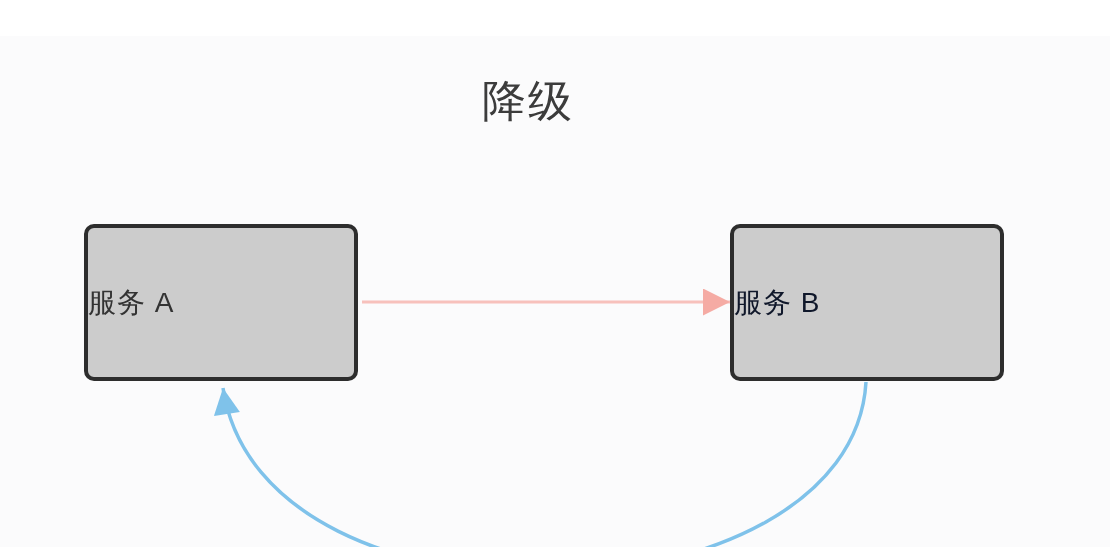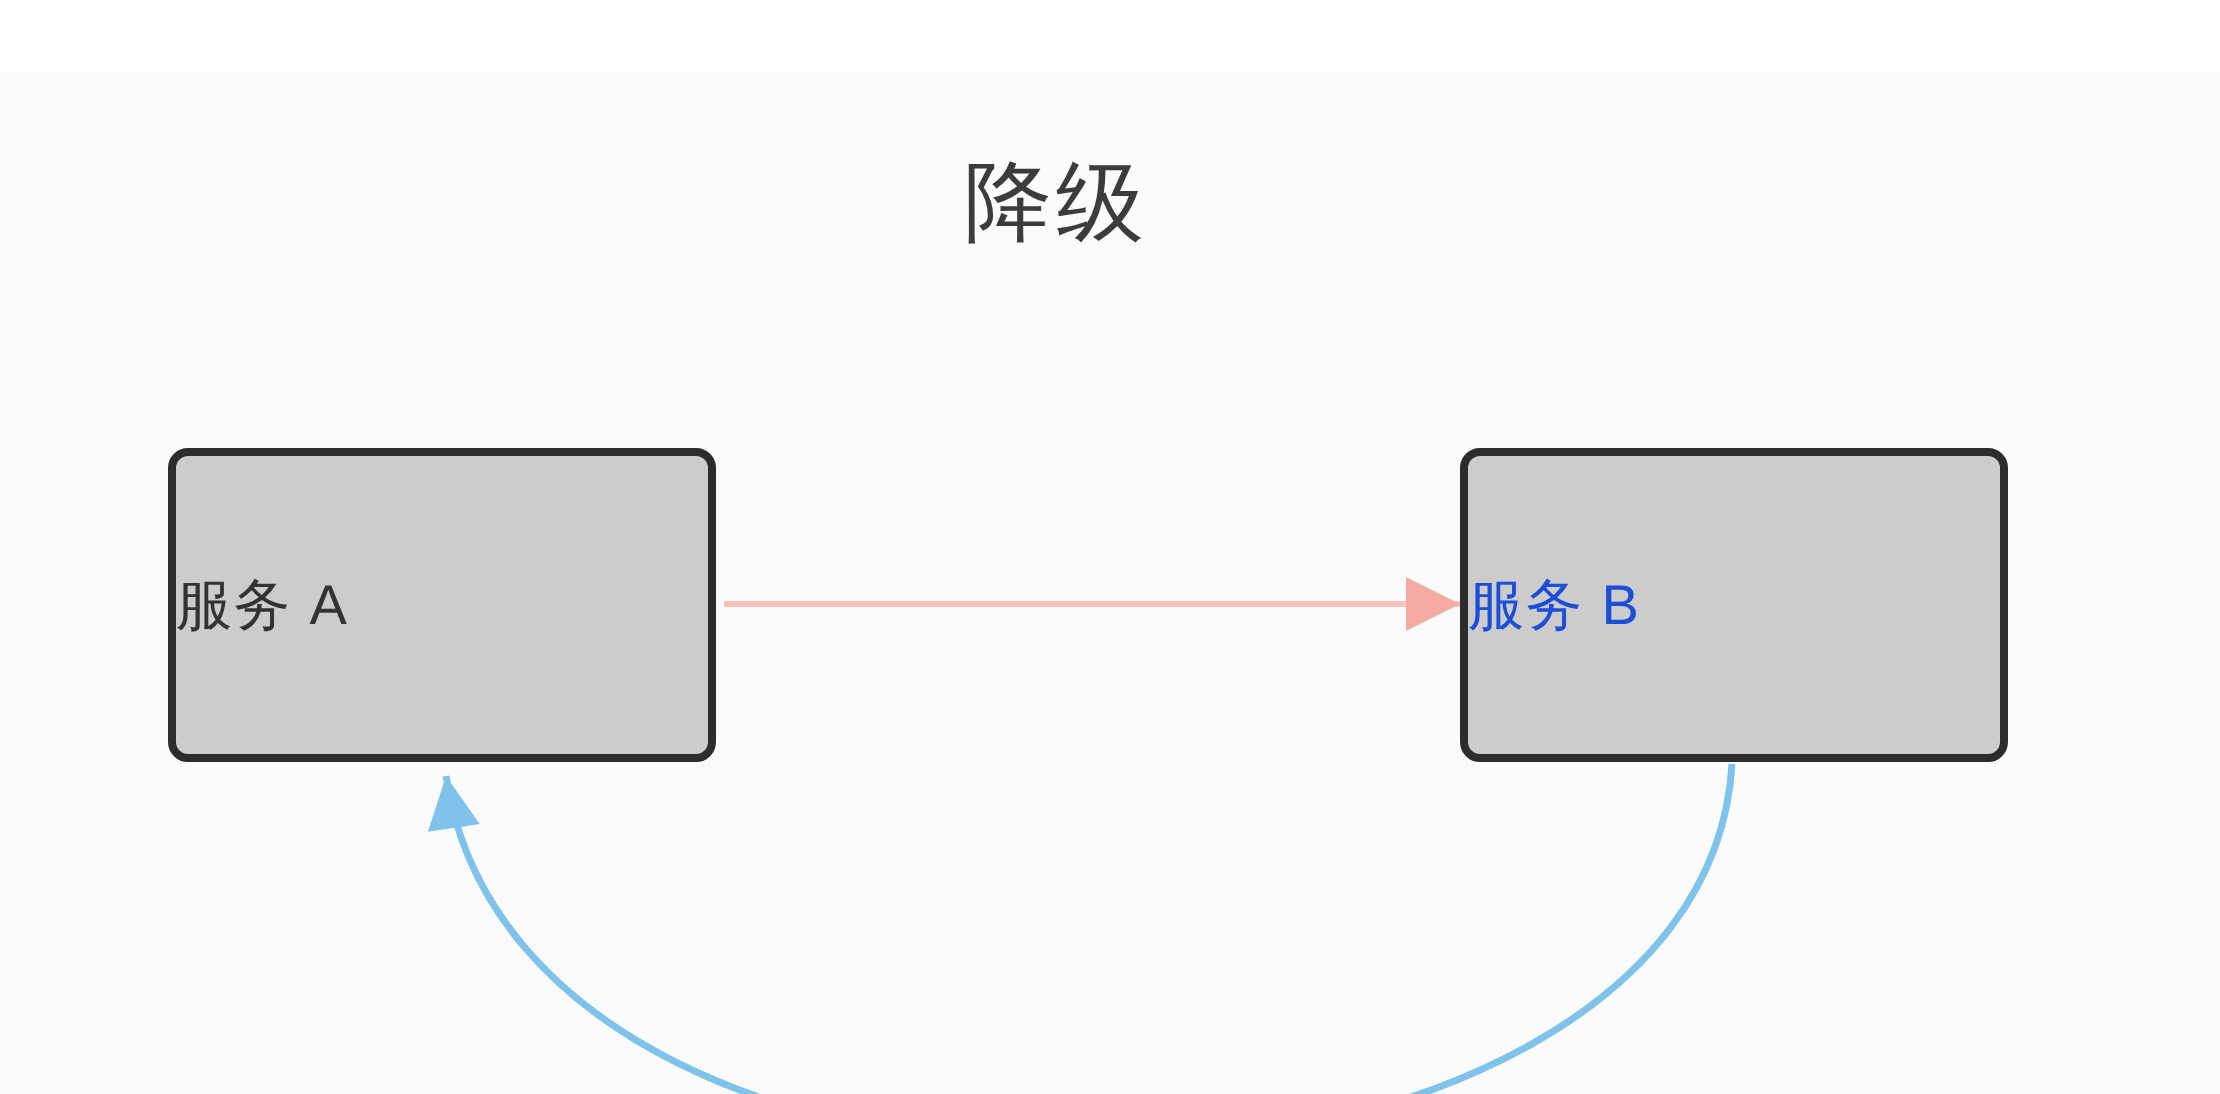--- a/index.html
+++ b/index.html
@@ -51,21 +51,21 @@
 <body>
 
 <div class="canvas" style="background: rgb(251, 251, 252);">
 
   <div class="title" style="color: rgb(60, 60, 60);">降级</div>
 
   <div class="node node-a" style="background: rgb(204, 204, 204); border-color: rgb(45, 45, 45); color: rgb(51, 51, 51);">
     <span>服务 A</span>
   </div>
 
-  <div class="node node-b" style="background: rgb(204, 204, 204); border-color: rgb(45, 45, 45); color: #1d4ed8;">
+  <div class="node node-b" style="background: rgb(204, 204, 204); border-color: rgb(45, 45, 45); color: #0f172a;">
     <span>服务 B</span>
   </div>
 
   <svg class="edges" width="1110" height="547" viewBox="0 0 1110 547">
     <defs>
       <marker id="head-pink" viewBox="0 0 10 10" refX="10" refY="5" markerWidth="10.5" markerHeight="9" orient="auto">
         <path d="M0,0 L10,5 L0,10 Z" fill="#f5aba4"></path>
       </marker>
       <marker id="head-blue" viewBox="0 0 10 10" refX="10" refY="5" markerWidth="9" markerHeight="7.5" orient="auto">
         <path d="M0,0 L10,5 L0,10 Z" fill="#7fc2ea"></path>

